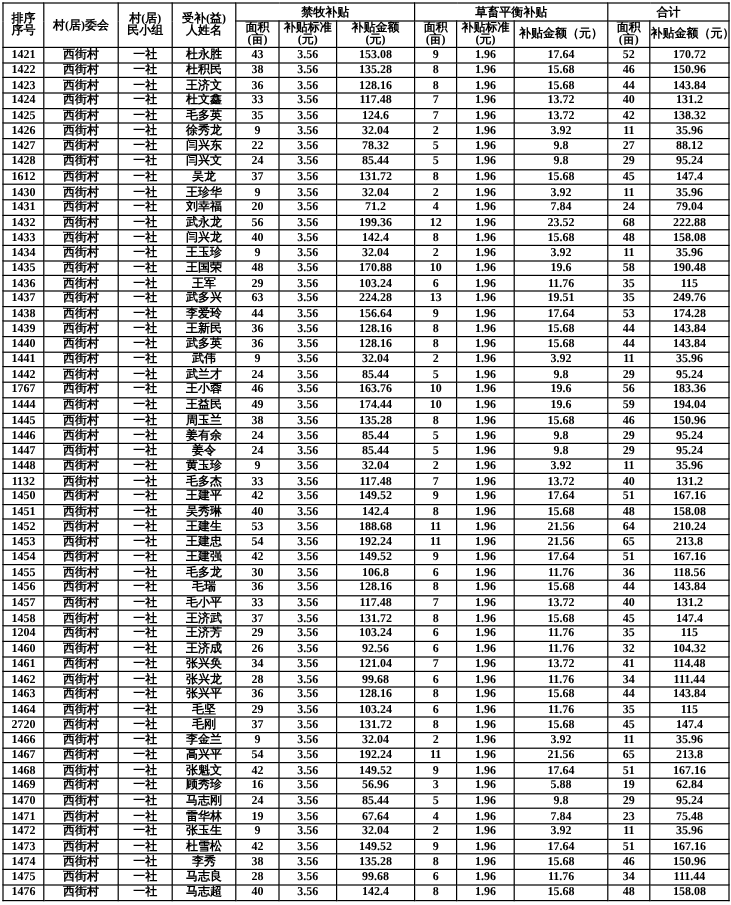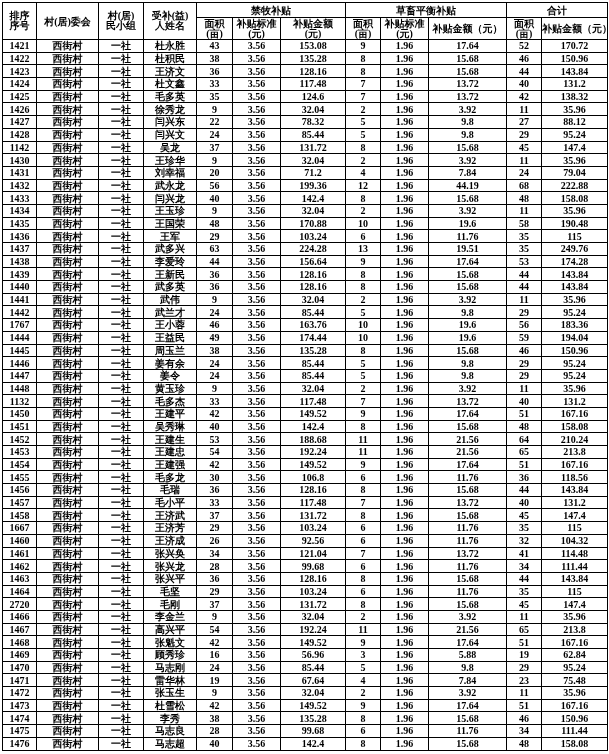--- a/index.html
+++ b/index.html
@@ -211,21 +211,21 @@
           <td>24</td>
           <td>3.56</td>
           <td>85.44</td>
           <td>5</td>
           <td>1.96</td>
           <td>9.8</td>
           <td>29</td>
           <td>95.24</td>
         </tr>
         <tr>
-          <td>1142</td>
+          <td>1612</td>
           <td>西街村</td>
           <td>一社</td>
           <td>吴龙</td>
           <td>37</td>
           <td>3.56</td>
           <td>131.72</td>
           <td>8</td>
           <td>1.96</td>
           <td>15.68</td>
           <td>45</td>
@@ -262,21 +262,21 @@
         <tr>
           <td>1432</td>
           <td>西街村</td>
           <td>一社</td>
           <td>武永龙</td>
           <td>56</td>
           <td>3.56</td>
           <td>199.36</td>
           <td>12</td>
           <td>1.96</td>
-          <td>44.19</td>
+          <td>23.52</td>
           <td>68</td>
           <td>222.88</td>
         </tr>
         <tr>
           <td>1433</td>
           <td>西街村</td>
           <td>一社</td>
           <td>闫兴龙</td>
           <td>40</td>
           <td>3.56</td>
@@ -631,21 +631,21 @@
           <td>37</td>
           <td>3.56</td>
           <td>131.72</td>
           <td>8</td>
           <td>1.96</td>
           <td>15.68</td>
           <td>45</td>
           <td>147.4</td>
         </tr>
         <tr>
-          <td>1667</td>
+          <td>1204</td>
           <td>西街村</td>
           <td>一社</td>
           <td>王济芳</td>
           <td>29</td>
           <td>3.56</td>
           <td>103.24</td>
           <td>6</td>
           <td>1.96</td>
           <td>11.76</td>
           <td>35</td>

